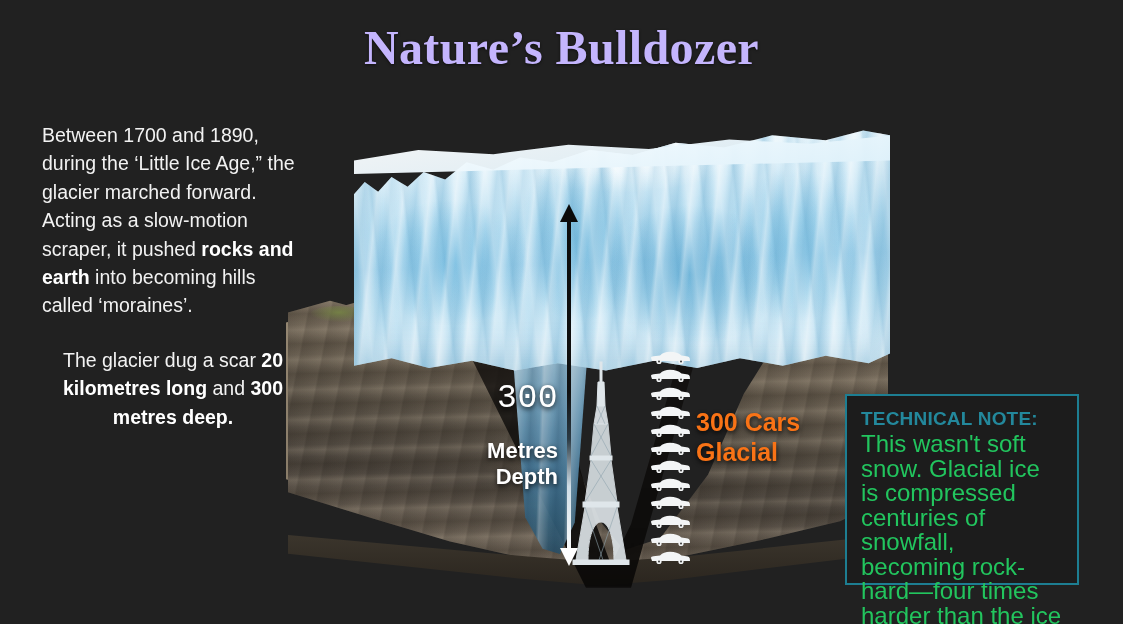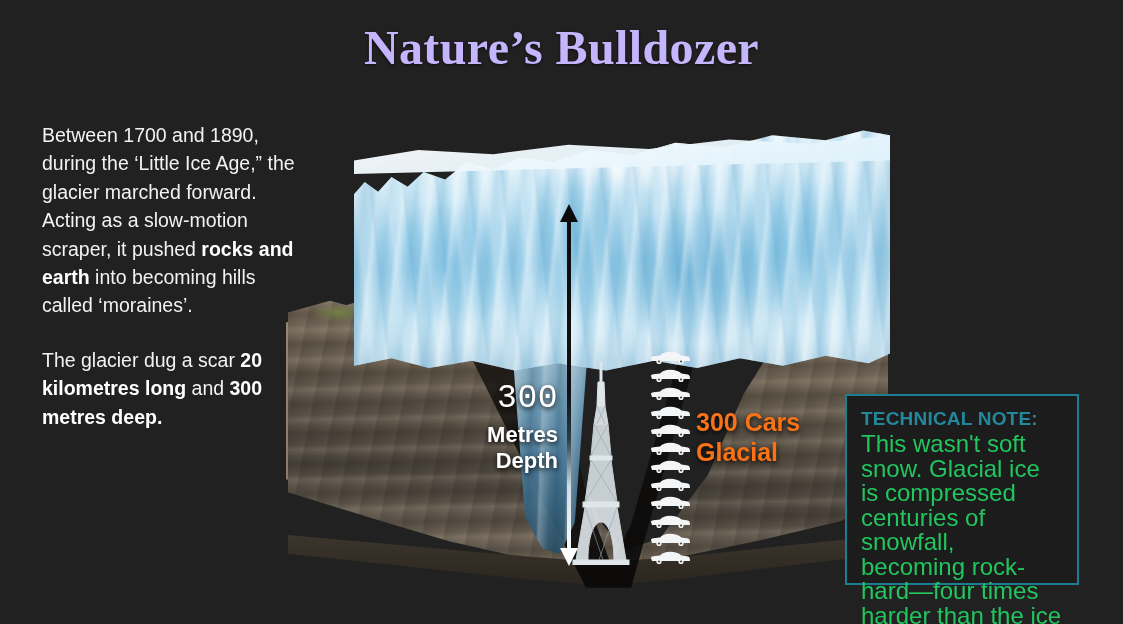--- a/index.html
+++ b/index.html
@@ -33,21 +33,21 @@
   #left-copy{
     position:absolute;
     left:42px;
     top:121px;
     width:262px;
     color:#f2f2f2;
     font-size:19.5px;
     line-height:28.4px;
   }
   #left-copy .para{ margin:0 0 26px 0; }
-  #left-copy .para:last-child{ margin-bottom:0; }
+  #left-copy .para:last-child{ margin-bottom:0;text-align:center; }
   #left-copy b{ font-weight:bold; color:#ffffff; }
 
   
   #illo{
     position:absolute;
     left:276px;
     top:120px;
     width:640px;
     height:470px;
   }
@@ -239,21 +239,21 @@
     font-family:Liberation Mono, monospace;
     font-size:33px;
     line-height:42px;
     font-weight:normal;
     letter-spacing:0.5px;
   }
   #depth-unit{
     font-size:22px;
     line-height:26px;
     font-weight:bold;
-    margin-top:2px;
+    margin-top:18px;
   }
 
   
   #eiffel{
     position:absolute;
     left:294px;
     top:240px;
     width:62px;
     height:205px;
   }

